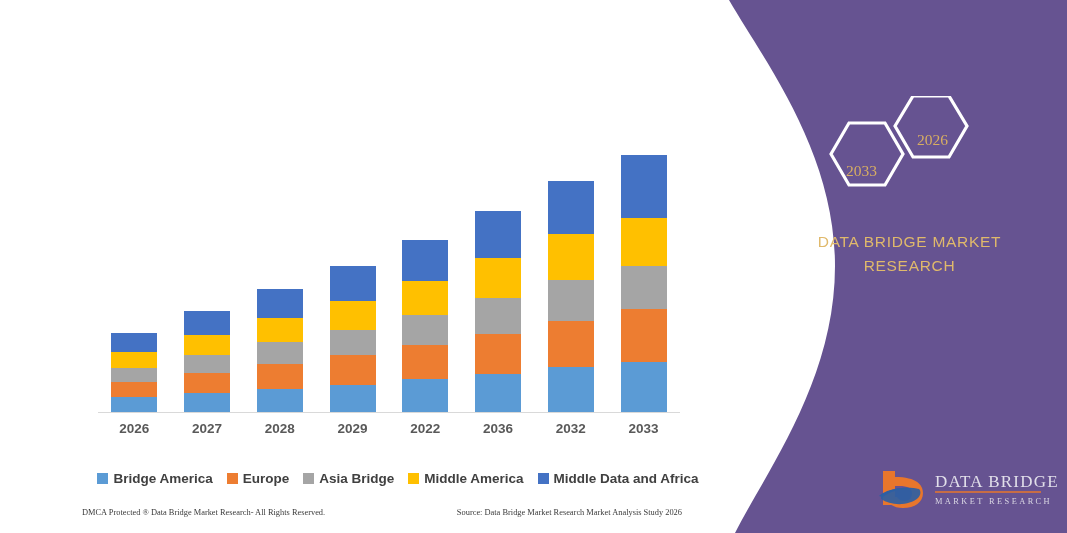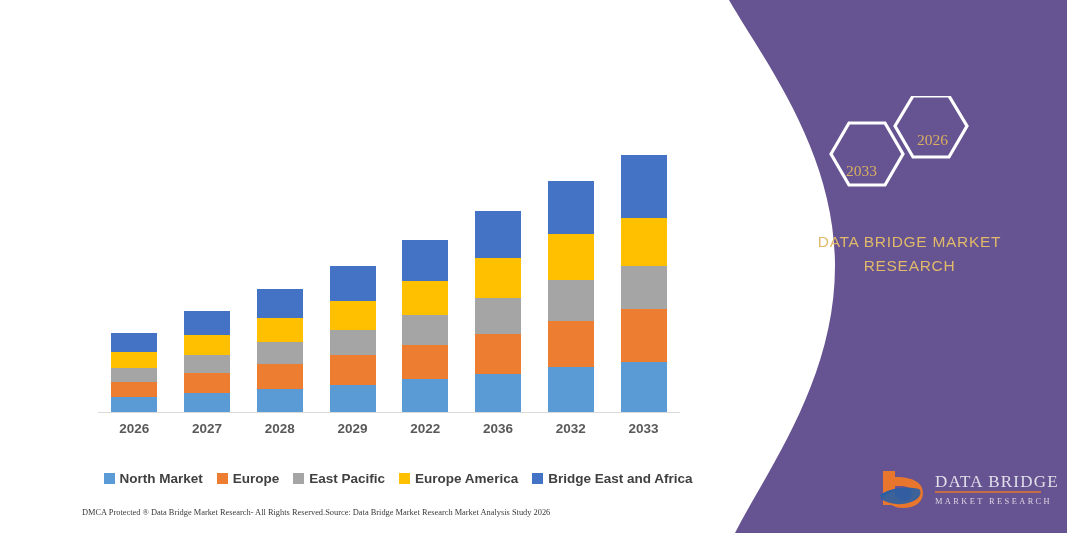--- a/index.html
+++ b/index.html
@@ -68,21 +68,21 @@
   .legend{
     position:absolute;left:98px;top:471px;width:600px;
     display:flex;align-items:center;justify-content:center;gap:14px;
     font-size:13.5px;color:#404040;font-weight:bold;
   }
   .legend-item{display:flex;align-items:center;gap:5px;white-space:nowrap;}
   .legend-swatch{width:11px;height:11px;display:inline-block;}
 
   .footer{
     position:absolute;left:82px;top:508px;width:600px;
-    display:flex;
+    display:flex;justify-content:space-between;
     font-family:"Liberation Serif",serif;font-size:8.4px;color:#3a3a3a;
   }
 </style>
 </head>
 <body>
 
 <div id="canvas">
 
 
   <div class="axis-line"></div>
@@ -166,37 +166,37 @@
       <div class="xlabel">2028</div>
       <div class="xlabel">2029</div>
       <div class="xlabel">2022</div>
       <div class="xlabel">2036</div>
       <div class="xlabel">2032</div>
       <div class="xlabel">2033</div>
     </div>
   <div class="legend" id="legend">
       <div class="legend-item">
         <span class="legend-swatch" style="background: rgb(91, 155, 213);"></span>
-        <span>North Market</span>
+        <span>Bridge America</span>
       </div>
       <div class="legend-item">
         <span class="legend-swatch" style="background: rgb(237, 125, 49);"></span>
         <span>Europe</span>
       </div>
       <div class="legend-item">
         <span class="legend-swatch" style="background: rgb(165, 165, 165);"></span>
-        <span>East Pacific</span>
+        <span>Asia Bridge</span>
       </div>
       <div class="legend-item">
         <span class="legend-swatch" style="background: rgb(255, 192, 0);"></span>
-        <span>Europe America</span>
+        <span>Middle America</span>
       </div>
       <div class="legend-item">
         <span class="legend-swatch" style="background: rgb(68, 114, 196);"></span>
-        <span>Bridge East and Africa</span>
+        <span>Middle Data and Africa</span>
       </div>
     </div>
 
   <div class="footer">
     <span>DMCA Protected ® Data Bridge Market Research- All Rights Reserved.</span>
     <span>Source: Data Bridge Market Research  Market Analysis Study 2026</span>
   </div>
 
   <div class="purple-panel">
     <svg viewBox="0 0 360 533" preserveAspectRatio="none" aria-hidden="true">

